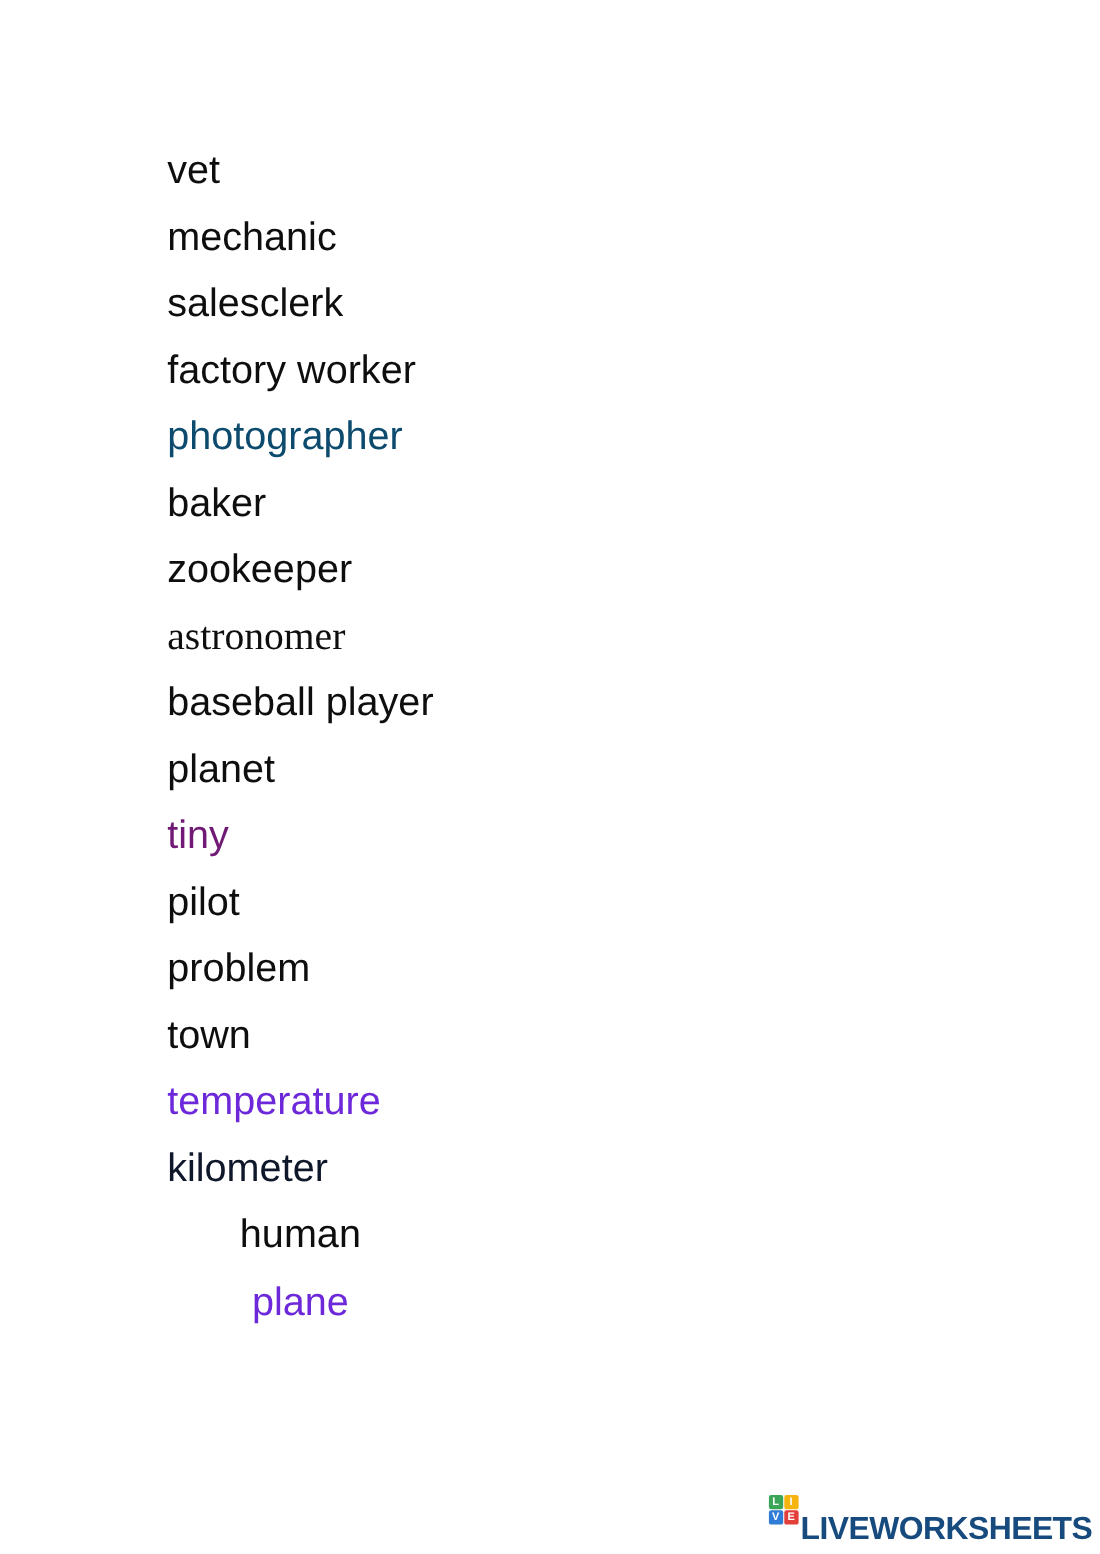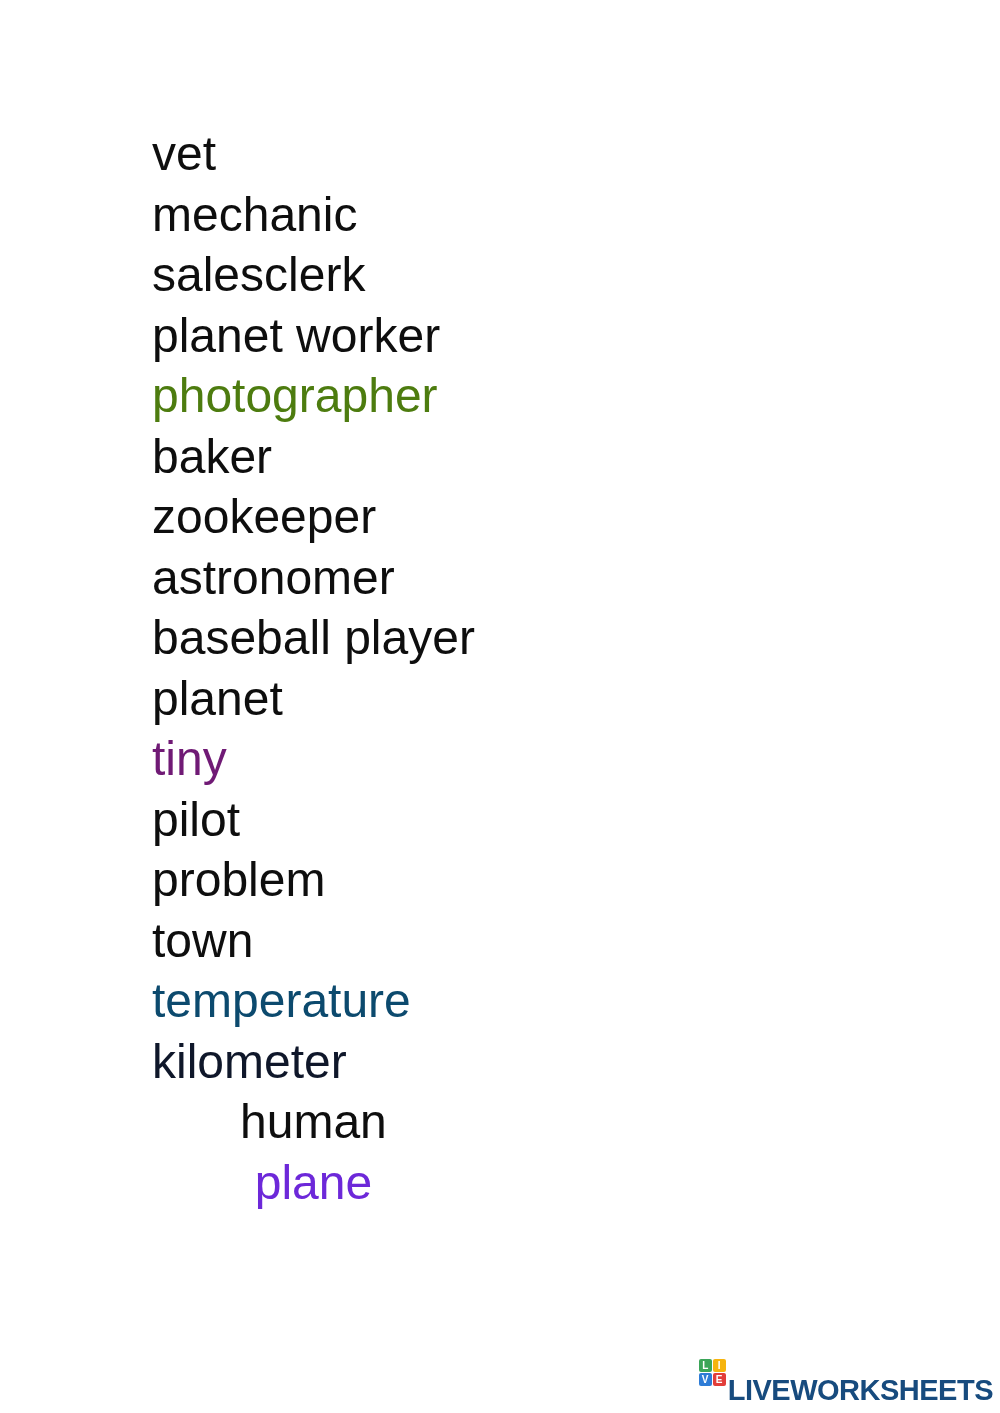--- a/index.html
+++ b/index.html
@@ -21,21 +21,21 @@
   }
   .word-list {
     position: absolute;
     left: 152px;
     top: 124px;
     margin: 0;
     padding: 0;
     list-style: none;
   }
   .word {
-    font-size: 48px;
+    font-size: 36px;
     line-height: 60.5px;
     color: #0e0e0e;
     white-space: pre;
     letter-spacing: 0px;
   }
   .footer {
     position: absolute;
     right: 7px;
     bottom: 6px;
     display: flex;
@@ -70,32 +70,32 @@
 </style>
 </head>
 <body>
 
 <div class="page">
 
   <ul class="word-list">
       <li class="word" style="color: rgb(14, 14, 14);">vet</li>
       <li class="word" style="color: rgb(14, 14, 14);">mechanic</li>
       <li class="word" style="color: rgb(14, 14, 14);">salesclerk</li>
-      <li class="word" style="color: rgb(14, 14, 14);">planet worker</li>
-      <li class="word" style="color: #4d7c0f;">photographer</li>
+      <li class="word" style="color: rgb(14, 14, 14);">factory worker</li>
+      <li class="word" style="color: #0c4a6e;">photographer</li>
       <li class="word" style="color: rgb(14, 14, 14);">baker</li>
       <li class="word" style="color: rgb(14, 14, 14);">zookeeper</li>
-      <li class="word" style="color: rgb(14, 14, 14);">astronomer</li>
+      <li class="word" style="color: rgb(14, 14, 14); font-family: Liberation Serif, serif;">astronomer</li>
       <li class="word" style="color: rgb(14, 14, 14);">baseball player</li>
       <li class="word" style="color: rgb(14, 14, 14);">planet</li>
       <li class="word" style="color: #701a75;">tiny</li>
       <li class="word" style="color: rgb(14, 14, 14);">pilot</li>
       <li class="word" style="color: rgb(14, 14, 14);">problem</li>
       <li class="word" style="color: rgb(14, 14, 14);">town</li>
-      <li class="word" style="color: #0c4a6e;">temperature</li>
+      <li class="word" style="color: #6d28d9;">temperature</li>
       <li class="word" style="color: #0f172a;">kilometer</li>
       <li class="word" style="color: rgb(14, 14, 14); text-align: center;">human</li>
       <li class="word" style="color: #6d28d9; text-align: center;">plane</li>
     </ul>
 
   <div class="footer">
     <div class="logo-grid">
         <span class="sq" style="background: rgb(59, 165, 88);">L</span>
         <span class="sq" style="background: rgb(246, 180, 14);">I</span>
         <span class="sq" style="background: rgb(46, 124, 214);">V</span>

